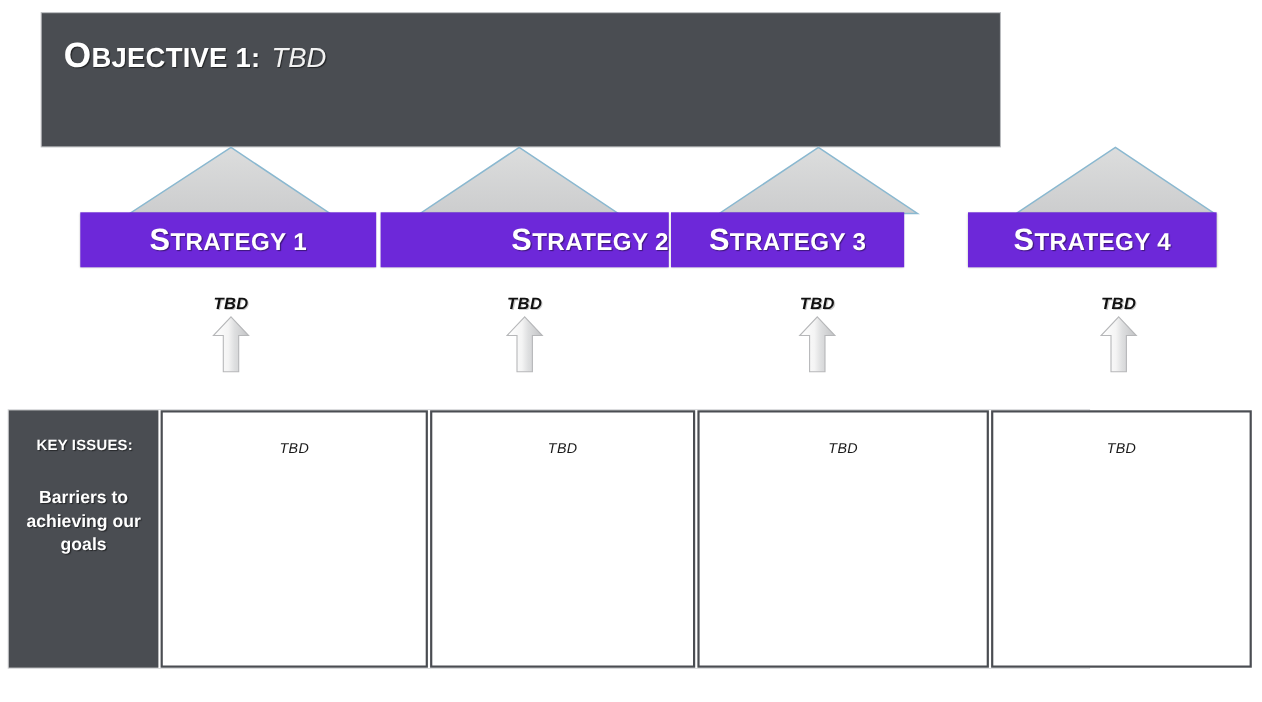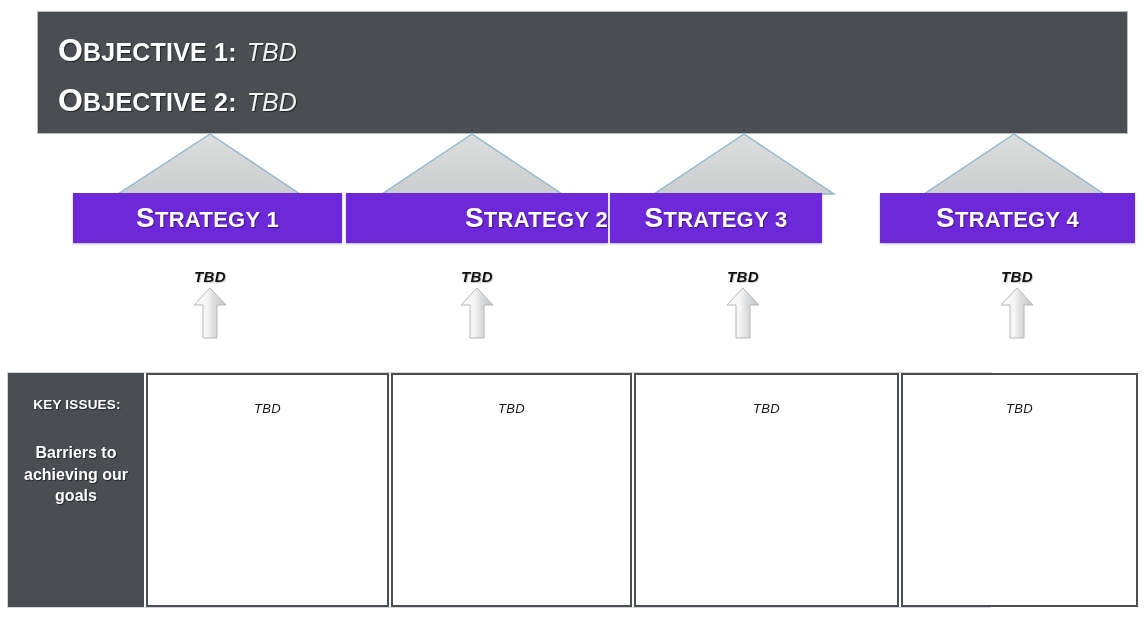--- a/index.html
+++ b/index.html
@@ -19,21 +19,21 @@
     height: 638px;
     background: #ffffff;
     overflow: hidden;
   }
 
   
   .objectives-bar {
     position: absolute;
     left: 38px;
     top: 12px;
-    width: 1089px;
+    width: 871px;
     height: 121px;
     background: #4a4d52;
     box-shadow: 0 0 0 1px #b9bbbe;
     box-sizing: border-box;
     padding: 22px 0 0 20px;
   }
   .objective-line {
     color: #ffffff;
     white-space: nowrap;
     line-height: 1.0;
@@ -85,21 +85,21 @@
     letter-spacing: 0.3px;
     font-size: 22px;
   }
   .strategy-label .cap {
     font-size: 28px;
   }
 
   .strategy-1 { left: 73px;  width: 269px; }
   .strategy-2 { left: 346px; width: 262px; justify-content: flex-end; }
   .strategy-3 { left: 610px; width: 212px; }
-  .strategy-4 { left: 880px; width: 255px; }
+  .strategy-4 { left: 880px; width: 226px; }
 
   
   .arrow-group {
     position: absolute;
     top: 268px;
     width: 90px;
     text-align: center;
   }
   .arrow-tbd {
     font-style: italic;
@@ -185,23 +185,20 @@
   .cell-4 { left: 893px; width: 237px; }
 </style>
 </head>
 <body>
 
 <div id="canvas">
 
   <div class="objectives-bar">
     <div class="objective-line">
       <span class="objective-label"><span class="cap">O</span><span>BJECTIVE 1:</span></span><span class="objective-value">TBD</span>
-    </div>
-    <div class="objective-line">
-      <span class="objective-label"><span class="cap">O</span><span>BJECTIVE 2:</span></span><span class="objective-value">TBD</span>
     </div>
   </div>
 
   <svg class="funnel-layer" viewBox="0 0 1147 638">
     <defs>
       <linearGradient id="funnelGrad" x1="0" y1="0" x2="0" y2="1">
         <stop offset="0%" stop-color="#dcdddd"></stop>
         <stop offset="100%" stop-color="#cccdce"></stop>
       </linearGradient>
       <linearGradient id="arrowGrad" x1="0" y1="0" x2="1" y2="0">

